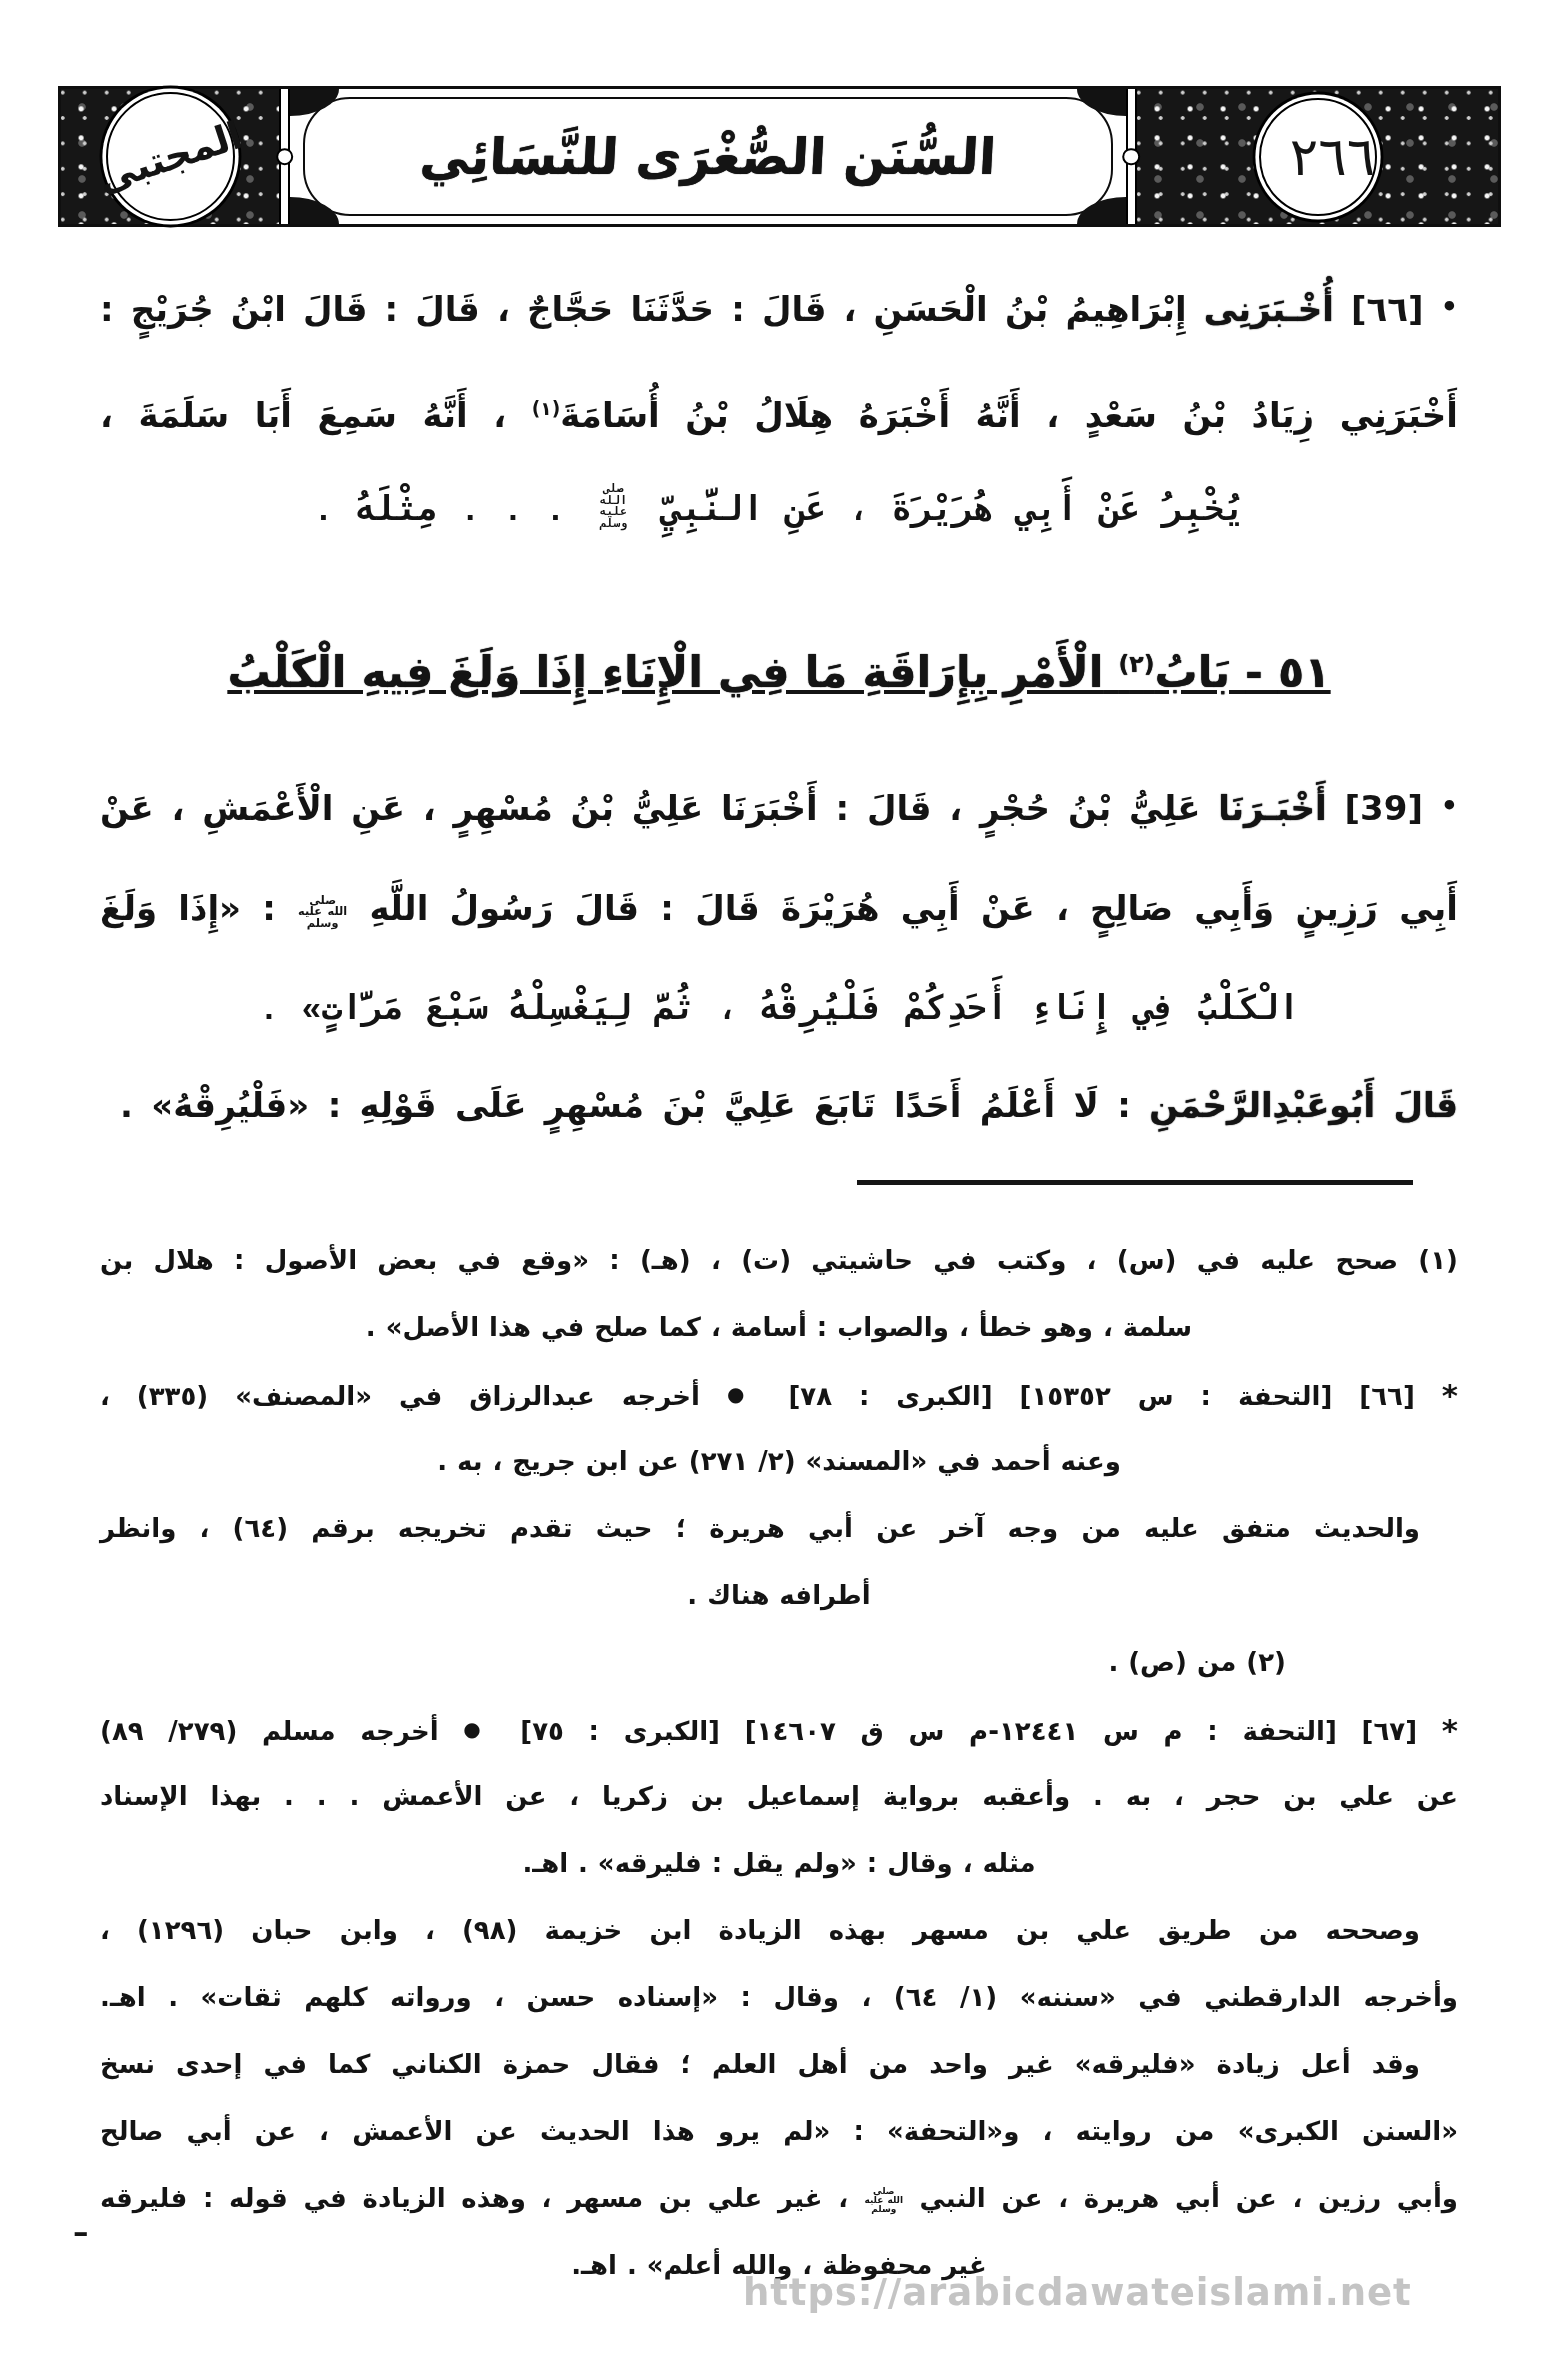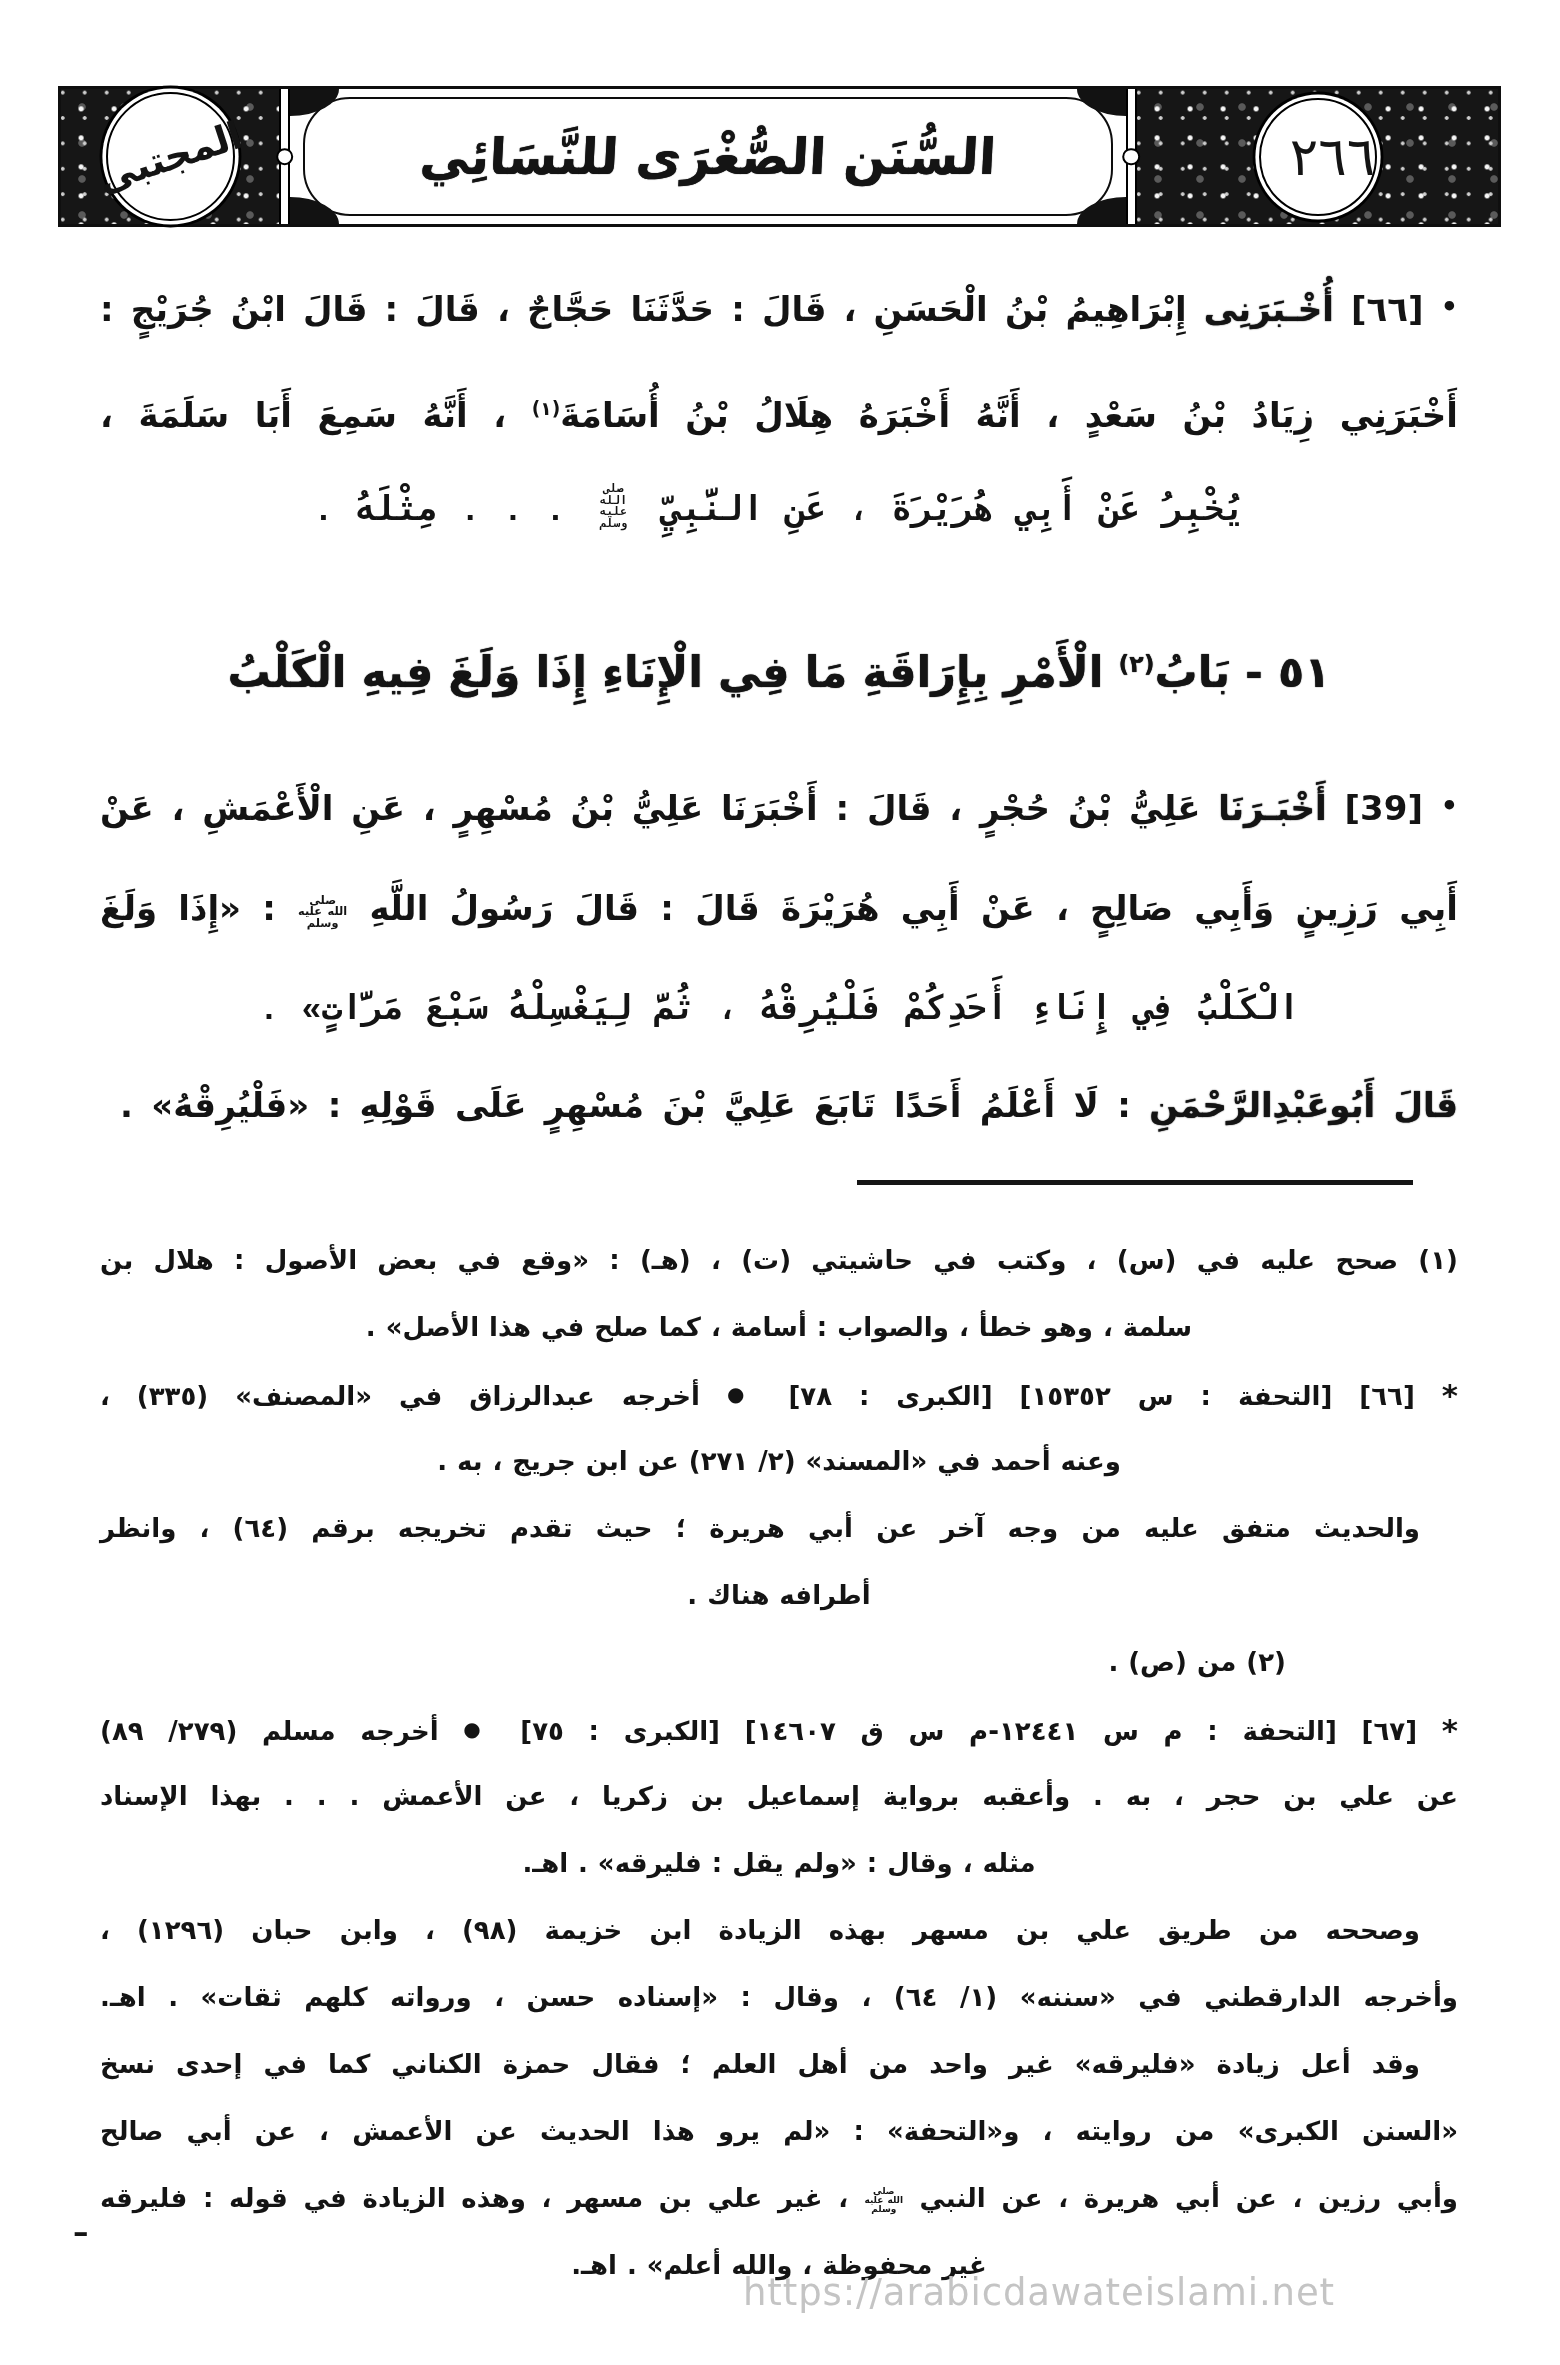--- a/index.html
+++ b/index.html
@@ -63,21 +63,21 @@
   .rtl{direction:rtl;unicode-bidi:embed;}
   .mainblock{position:absolute;left:100px;right:102px;font-weight:bold;}
   .bodyline{
     font-size:34px;line-height:102px;height:102px;
     text-align:justify;text-align-last:justify;word-spacing:1.8px;
   }
   .centerlast{text-align:center;text-align-last:center;font-family:Liberation Mono, monospace;}
   .h66{top:256px;}
   .h67{top:755px;}
   .chapter{top:617px;font-size:43px;line-height:94px;height:94px;
-    text-align:center;font-weight:bold;text-shadow:0 0 1.1px #000;}
+    text-align:center;font-weight:bold;text-shadow:0 0 1.1px #000;text-decoration:underline;}
   .notep{top:1060px;font-size:34px;line-height:91px;height:91px;
     text-align:justify;text-align-last:justify;font-weight:bold;margin-left:20px;}
   .ornate{text-shadow:0 0 1.3px #000;}
   .hnum{letter-spacing:0.9px;}
   .bullet{font-size:27px;vertical-align:5.4px;}
   sup.ref{font-size:0.55em;vertical-align:super;}
   .saw{
     display:inline-block;width:51px;min-width:51px;font-size:11.3px;line-height:1.05;
     text-align:center;text-align-last:center;vertical-align:-7.3px;font-weight:bold;white-space:normal;
   }
@@ -92,21 +92,21 @@
   }
   .cline{text-align:center;text-align-last:center;}
   .ind{padding-right:38px;}
   .fnmark{text-align:right;text-align-last:right;padding-right:172px;}
   .ast{font-size:31px;vertical-align:-1.8px;}
   .midbullet{font-size:20px;vertical-align:3.6px;}
 
   
   .watermark{
     position:absolute;left:743px;top:2271px;font-size:37px;color:#c4c4c4;
-    direction:ltr;font-weight:normal;letter-spacing:0.9px;white-space:nowrap;
+    direction:ltr;font-weight:bold;letter-spacing:0.9px;white-space:nowrap;
   }
   .margin-dash{position:absolute;left:73px;top:2213px;font-size:31px;font-weight:bold;}
 </style>
 </head>
 <body>
 
 <div class="header-band">
   <div class="hdr-ornament hdr-left">
     <div class="medallion">
       <span class="medallion-text">المجتبى</span>

